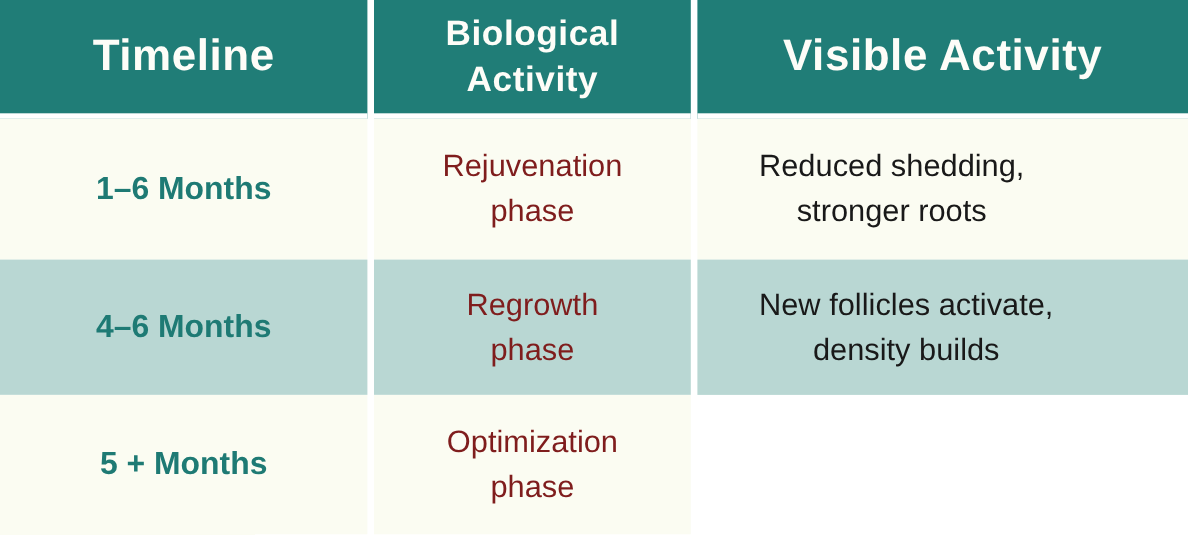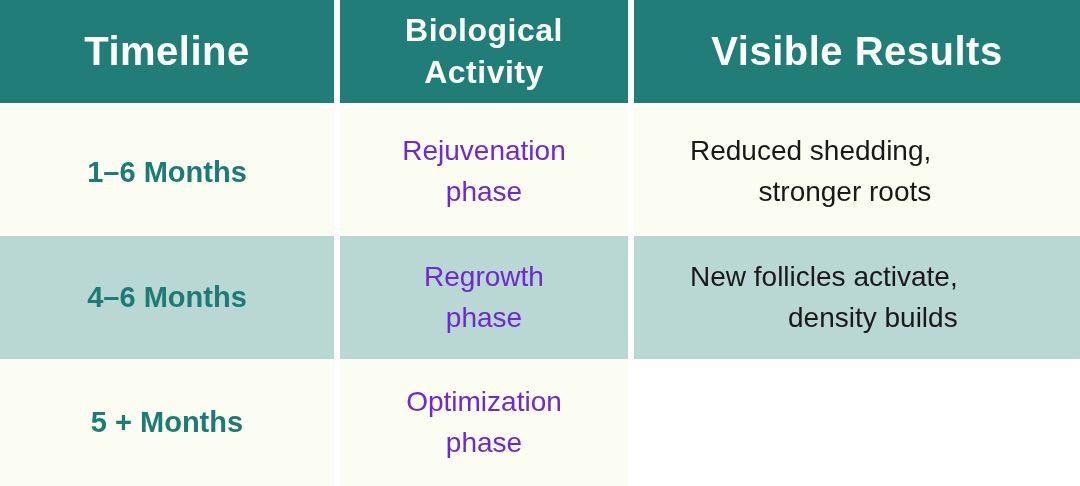--- a/index.html
+++ b/index.html
@@ -44,44 +44,44 @@
     line-height: 1.3;
   }
   .row-light { background: #fbfcf2; }
   .row-teal  { background: #b9d7d3; }
   .timeline-cell {
     color: #1e7a74;
     font-weight: 700;
     font-size: 29px;
   }
   .activity-cell {
-    color: #6d28d9;
+    color: #7f1d1d;
     font-size: 28px;
     line-height: 1.45;
   }
   .results-cell {
     color: #191919;
     font-size: 28px;
     line-height: 1.45;
     justify-content: flex-start;
-    text-align: right;
+    text-align: center;
     padding-left: 56px;
     padding-right: 20px;
   }
 </style>
 </head>
 <body>
 
 <div class="canvas">
   <div class="table">
 
     <div class="cell header">Timeline</div>
     <div class="cell header header-small">Biological
 Activity</div>
-    <div class="cell header">Visible Results</div>
+    <div class="cell header">Visible Activity</div>
 
     <div class="cell row-light timeline-cell">1–6 Months</div>
     <div class="cell row-light activity-cell">Rejuvenation
 phase</div>
     <div class="cell row-light results-cell">Reduced shedding,
 stronger roots</div>
 
     <div class="cell row-teal timeline-cell">4–6 Months</div>
     <div class="cell row-teal activity-cell">Regrowth
 phase</div>

